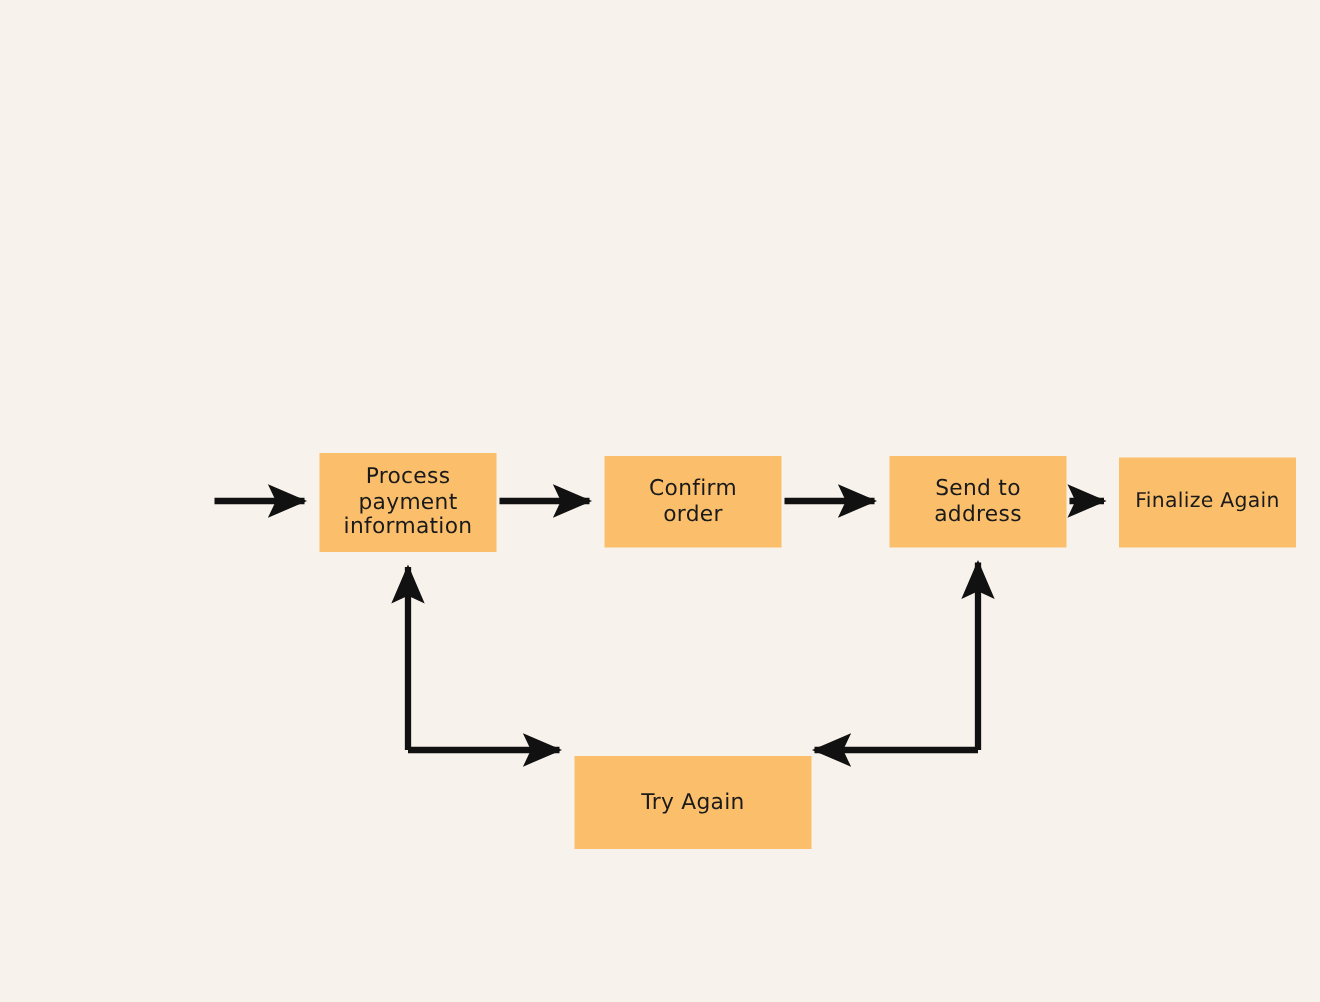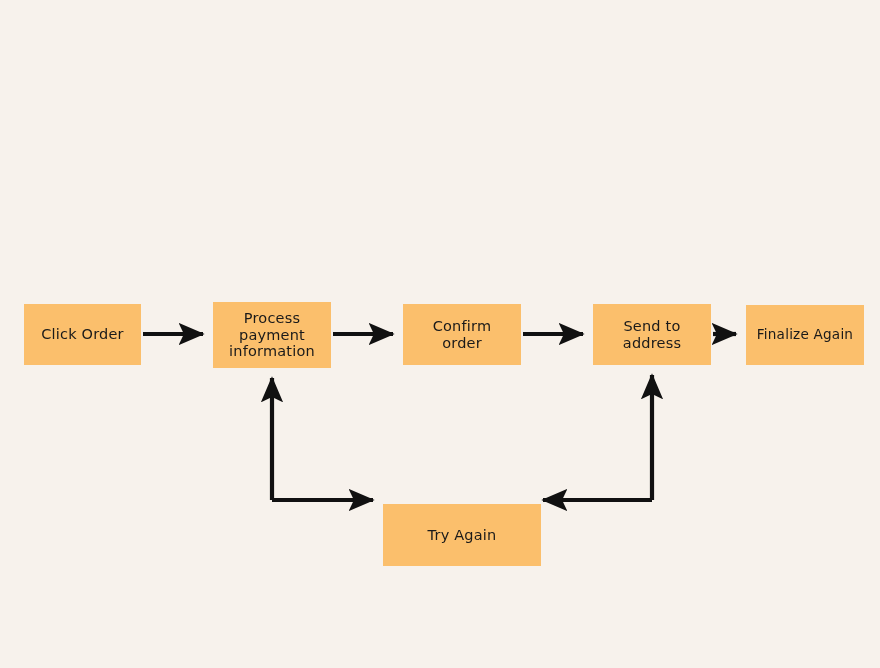--- a/index.html
+++ b/index.html
@@ -75,21 +75,20 @@
       <path d="M 652 500 L 543 500" marker-end="url(#arrowhead)"></path>
 
       <path d="M 652 500 L 652 375" marker-end="url(#arrowhead)"></path>
 
       <path d="M 272 500 L 373 500" marker-end="url(#arrowhead)"></path>
 
       <path d="M 272 500 L 272 378" marker-end="url(#arrowhead)"></path>
     </g>
   </svg>
 
-  <div class="node" id="node-click-order">Click Order</div>
 
   <div class="node" id="node-process">Process
 payment
 information</div>
 
   <div class="node" id="node-confirm">Confirm
 order</div>
 
   <div class="node" id="node-send">Send to
 address</div>

